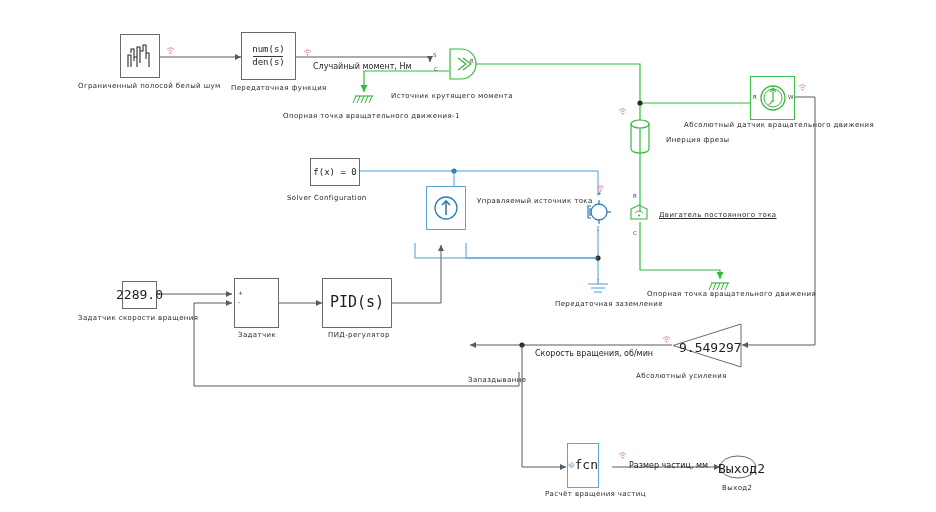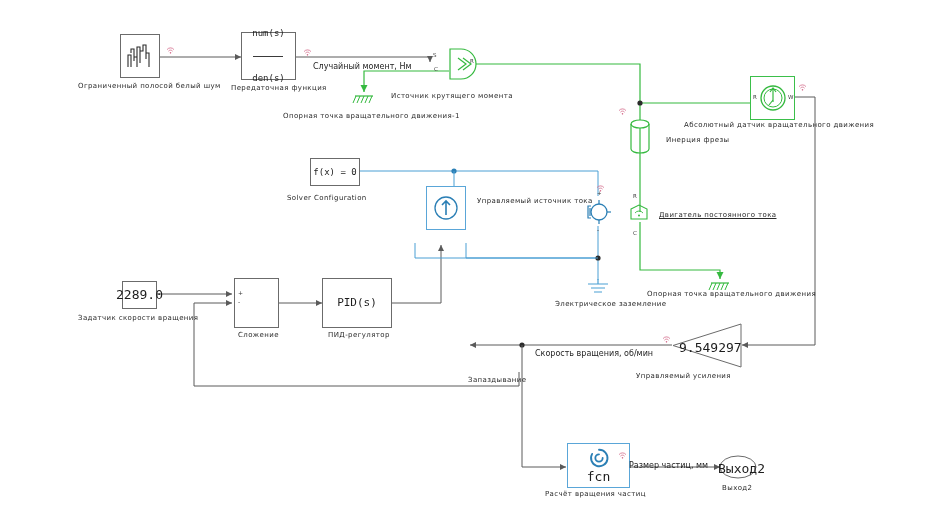--- a/index.html
+++ b/index.html
@@ -38,21 +38,20 @@
     position:absolute;
     font-family:"DejaVu Sans", sans-serif;
     font-size:5.5px;
     color:#3a3a3a;
     white-space:nowrap;
   }
   .blktxt{
     font-family:"DejaVu Sans Mono", monospace;
     font-size:9px;color:#1d1d1d;white-space:nowrap;line-height:1.15;
     text-align:center;
-    gap:16px;
   }
   .blktxt.small{font-size:13px;}
   .frac{display:flex;flex-direction:column;align-items:center;line-height:1.05;}
   .frac .bar{width:30px;height:1px;background:#3a3a3a;margin:1px 0;}
   .wifi{position:absolute;width:9px;height:7px;}
   .sum-sign{
     position:absolute;font-family:"DejaVu Sans", sans-serif;
     font-size:6px;color:#3a3a3a;
   }
 </style>
@@ -250,55 +249,55 @@
     </svg>
   </div>
   <div class="lbl" style="left:647px;top:290px;">Опорная точка вращательного движения</div>
 
   <div class="blk" style="left:585px;top:279px;width:26px;height:18px;">
     <svg width="26" height="18" viewBox="0 0 26 18">
       <path d="M13,0 L13,5" stroke="#4a9fd4" stroke-width="1.2"></path>
       <path d="M3,5 L23,5 M6,9 L20,9 M9,13 L17,13" stroke="#4a9fd4" stroke-width="1.2"></path>
     </svg>
   </div>
-  <div class="lbl" style="left:555px;top:300px;">Электрическое заземление</div>
+  <div class="lbl" style="left:555px;top:300px;">Передаточная заземление</div>
 
   <div class="blk boxblk" style="left:122px;top:281px;width:35px;height:28px;">
     <span class="blktxt small">2289.0</span>
   </div>
   <div class="lbl" style="left:78px;top:314px;">Задатчик скорости вращения</div>
 
   <div class="blk boxblk" style="left:234px;top:278px;width:45px;height:50px;"></div>
   <div class="sum-sign" style="left:238px;top:289px;">+</div>
   <div class="sum-sign" style="left:238px;top:298px;">-</div>
-  <div class="lbl" style="left:238px;top:331px;">Сложение</div>
+  <div class="lbl" style="left:238px;top:331px;">Задатчик</div>
 
   <div class="blk boxblk" style="left:322px;top:278px;width:70px;height:50px;">
-    <span class="blktxt" style="font-size:11px;">PID(s)</span>
+    <span class="blktxt" style="font-size:15px;">PID(s)</span>
   </div>
   <div class="lbl" style="left:328px;top:331px;">ПИД-регулятор</div>
 
   <div class="lbl" style="left:468px;top:376px;">Запаздывание</div>
 
   <div class="sig-lbl" style="left:535px;top:349px;">Скорость вращения, об/мин</div>
 
   <div class="blk" style="left:672px;top:323px;width:70px;height:45px;">
     <svg width="70" height="45" viewBox="0 0 70 45">
       <path d="M69,1 L69,44 L1,22.5 Z" fill="#ffffff" stroke="#6b6b6b" stroke-width="1"></path>
     </svg>
   </div>
   <div class="blktxt small" style="position:absolute;left:679px;top:341px;width:55px;text-align:center;">9.549297</div>
-  <div class="lbl" style="left:636px;top:372px;">Управляемый усиления</div>
+  <div class="lbl" style="left:636px;top:372px;">Абсолютный усиления</div>
   <svg class="wifi" style="left:662px;top:336px;" viewBox="0 0 10 8">
     <path d="M1,3 A5,5 0 0 1 9,3" fill="none" stroke="#d46a8a" stroke-width="0.9"></path>
     <path d="M2.6,4.8 A3,3 0 0 1 7.4,4.8" fill="none" stroke="#d46a8a" stroke-width="0.9"></path>
     <circle cx="5" cy="6.7" r="0.9" fill="#d46a8a"></circle>
   </svg>
 
-  <div class="blk boxblk blue" style="left:567px;top:443px;width:63px;height:45px;flex-direction:column;">
+  <div class="blk boxblk blue" style="left:567px;top:443px;width:32px;height:45px;flex-direction:row;">
     <svg width="22" height="22" viewBox="0 0 24 24" style="margin-bottom:1px;">
       <path d="M12,3 A9,9 0 1 1 4.5,7.5" fill="none" stroke="#2b7fb5" stroke-width="2" stroke-linecap="round"></path>
       <path d="M12,8 A4,4 0 1 0 16,12" fill="none" stroke="#2b7fb5" stroke-width="2" stroke-linecap="round"></path>
     </svg>
     <span class="blktxt small">fcn</span>
   </div>
   <div class="lbl" style="left:545px;top:490px;">Расчёт вращения частиц</div>
   <svg class="wifi" style="left:618px;top:452px;" viewBox="0 0 10 8">
     <path d="M1,3 A5,5 0 0 1 9,3" fill="none" stroke="#d46a8a" stroke-width="0.9"></path>
     <path d="M2.6,4.8 A3,3 0 0 1 7.4,4.8" fill="none" stroke="#d46a8a" stroke-width="0.9"></path>

